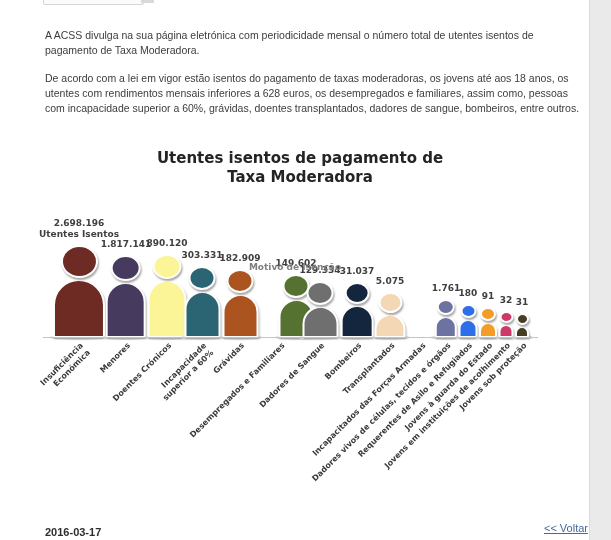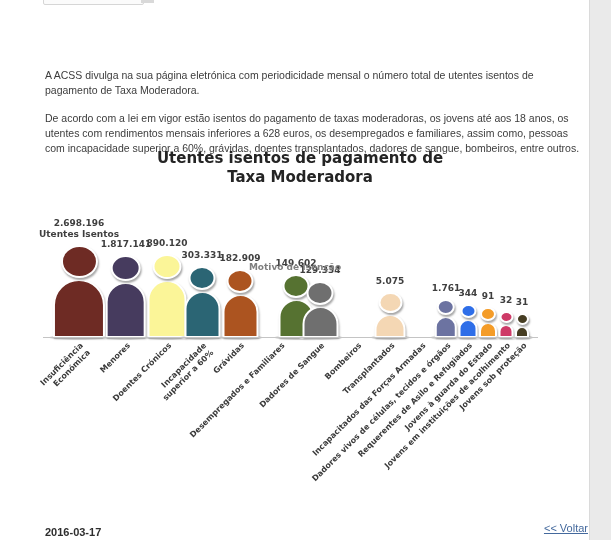--- a/index.html
+++ b/index.html
@@ -13,21 +13,21 @@
     background:#EAEAEA;border-left:1px solid #DADADA;
   }
   .cutoff{
     position:absolute;left:43px;top:-4px;width:99px;height:7px;
     border:1px solid #D6D6D6;background:#FBFBFB;border-radius:2px;
   }
   .cutoff-tab{
     position:absolute;left:141px;top:0;width:13px;height:3px;
     background:#D9D9D9;
   }
-  .paras{position:absolute;left:45px;top:28px;width:535px;margin-top:40px;}
+  .paras{position:absolute;left:45px;top:28px;width:535px;}
   .para{
     margin:0 0 13px 0;
     font-size:10.5px;line-height:15px;color:#3C3C3C;
   }
   .chart-title{
     position:absolute;left:45px;top:149px;width:510px;
     text-align:center;font-family:"DejaVu Sans",sans-serif;
     font-weight:bold;font-size:15px;line-height:19px;color:#242424;
     white-space:pre-line;
   }
@@ -144,38 +144,46 @@
           </div>
         </div>
         <div class="figure" style="left: 275px;">
           <div class="val-label">129.334</div>
           <div class="head" style="width: 23px; height: 20px; background: rgb(111, 111, 111);"></div>
           <div class="torso-wrap">
             <div class="base" style="width: 44px; height: 5px;"></div>
             <div class="torso" style="width: 36px; height: 31px; background: rgb(111, 111, 111); border-radius: 18px 18px 0px 0px;"></div>
           </div>
         </div>
+        <div class="figure" style="left: 312px;">
+          <div class="val-label">31.037</div>
+          <div class="head" style="width: 21px; height: 18px; background: rgb(20, 38, 62);"></div>
+          <div class="torso-wrap">
+            <div class="base" style="width: 41px; height: 5px;"></div>
+            <div class="torso" style="width: 33px; height: 32px; background: rgb(20, 38, 62); border-radius: 16.5px 16.5px 0px 0px;"></div>
+          </div>
+        </div>
         <div class="figure" style="left: 345px;">
           <div class="val-label">5.075</div>
           <div class="head" style="width: 20px; height: 17px; background: rgb(244, 215, 180);"></div>
           <div class="torso-wrap">
             <div class="base" style="width: 39px; height: 5px;"></div>
             <div class="torso" style="width: 31px; height: 23px; background: rgb(244, 215, 180); border-radius: 15.5px 15.5px 0px 0px;"></div>
           </div>
         </div>
         <div class="figure" style="left: 401px;">
           <div class="val-label">1.761</div>
           <div class="head" style="width: 14px; height: 12px; background: rgb(108, 115, 161);"></div>
           <div class="torso-wrap">
             <div class="base" style="width: 30px; height: 5px;"></div>
             <div class="torso" style="width: 22px; height: 21px; background: rgb(108, 115, 161); border-radius: 11px 11px 0px 0px;"></div>
           </div>
         </div>
         <div class="figure" style="left: 423px;">
-          <div class="val-label">344</div>
+          <div class="val-label">180</div>
           <div class="head" style="width: 12px; height: 10px; background: rgb(46, 110, 232);"></div>
           <div class="torso-wrap">
             <div class="base" style="width: 27px; height: 5px;"></div>
             <div class="torso" style="width: 19px; height: 18px; background: rgb(46, 110, 232); border-radius: 9.5px 9.5px 0px 0px;"></div>
           </div>
         </div>
         <div class="figure" style="left: 443px;">
           <div class="val-label">91</div>
           <div class="head" style="width: 12px; height: 10px; background: rgb(244, 156, 40);"></div>
           <div class="torso-wrap">

